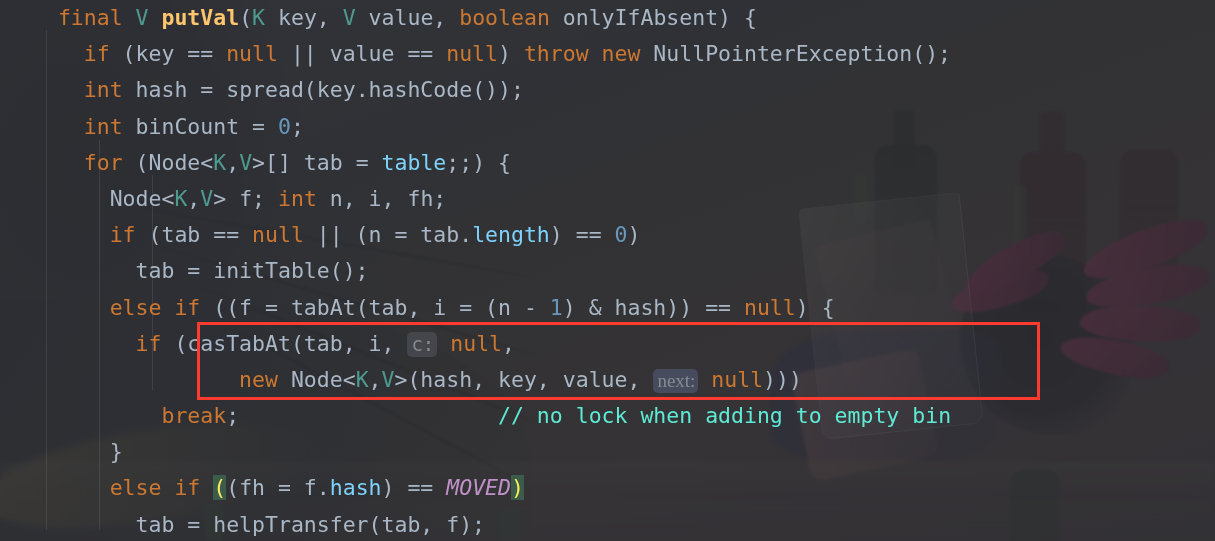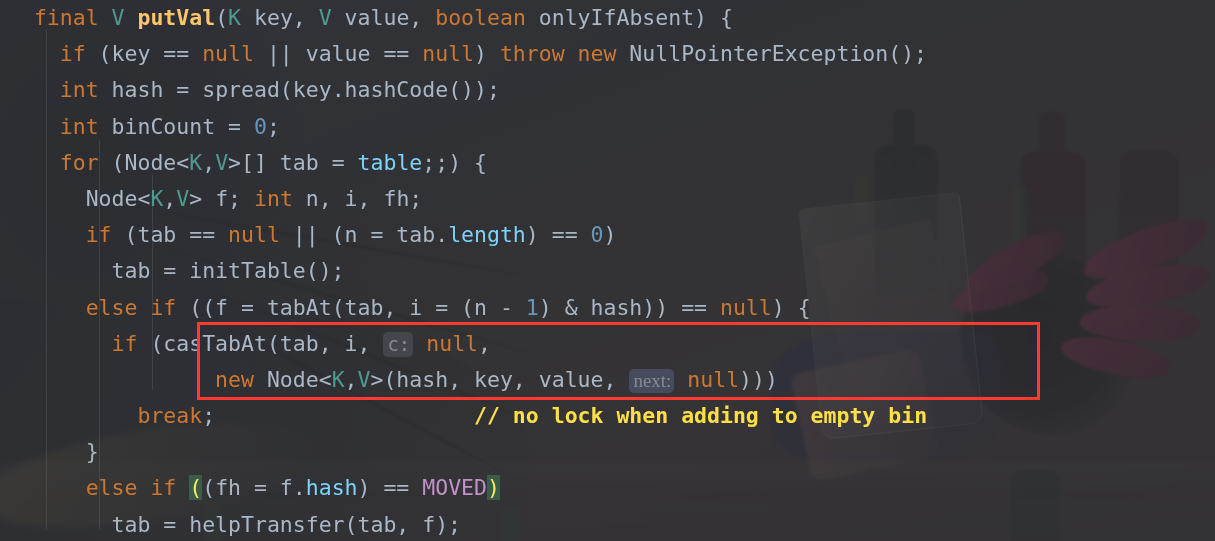--- a/index.html
+++ b/index.html
@@ -146,42 +146,43 @@
     font-size: 21.5px;
     line-height: 36.2px;
     white-space: pre;
     letter-spacing: 0px;
   }
   .line {
     position: relative;
     height: 36.2px;
     padding-left: 8px;
     box-sizing: border-box;
+    margin-left: 24px;
   }
   
   .guide {
     position: absolute;
     top: 0;
     width: 1px;
     background: rgba(190,195,205,0.13);
   }
   .g1 { left: 46px;  top: 30px;  height: 500px; }
   .g2 { left: 99px;  top: 140px; height: 390px; }
   .g3 { left: 152px; top: 175px; height: 215px; }
 
   
   .kw   { color: #cc7832; }              
   .id   { color: #a9b7c6; }              
   .decl { color: #ffc66d; font-weight: bold; }  
   .tp   { color: #4e9a90; }              
   .fld  { color: #7dd3fc; }              
   .num  { color: #6897bb; }              
   .stat { color: #a9b7c6; } 
-  .cnst { color: #c191c9; } 
-  .cmt  { color: #fde047; font-weight: bold; }              
+  .cnst { color: #c191c9; font-style: italic; } 
+  .cmt  { color: #5eead4; }              
   .brace-hl {
     background: #3b5c4a;
     color: #ffec5c;
   }
   
   .hint {
     color: #868b91;
     background: rgba(112,120,132,0.30);
     border-radius: 5px;
     padding: 1px 3px 2px 4px;

